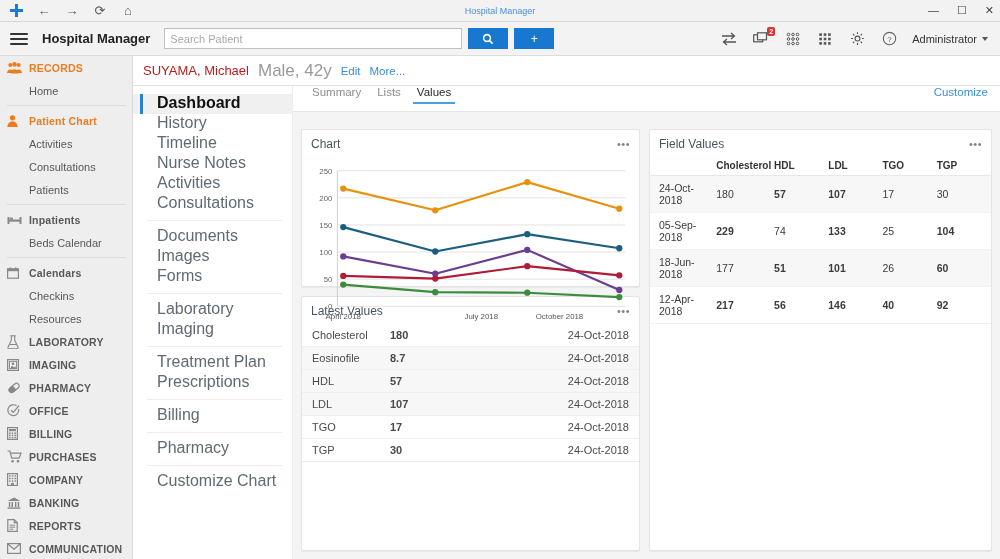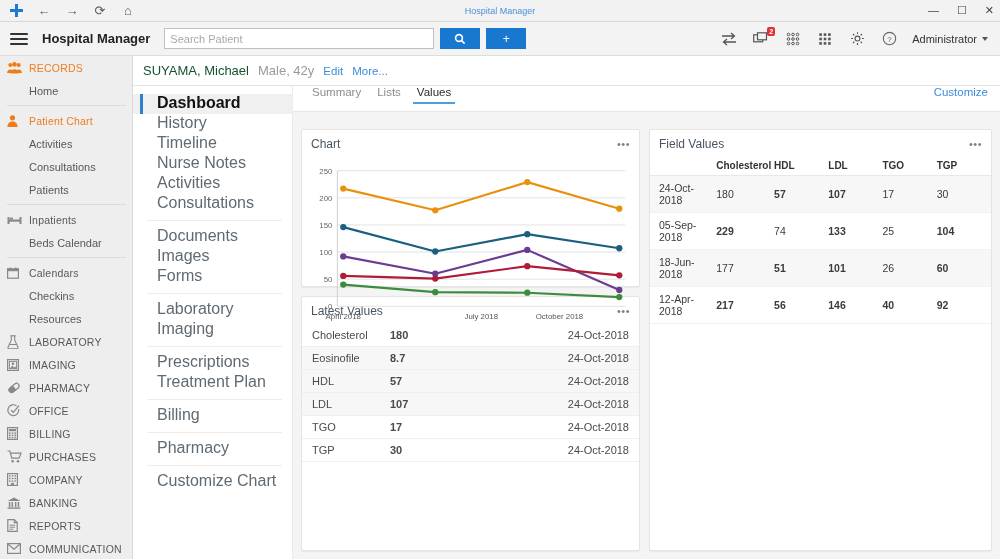--- a/index.html
+++ b/index.html
@@ -29,21 +29,21 @@
   
   .appbar {
     height: 34px; background: #f3f3f3; border-bottom: 1px solid #dcdcdc;
     display: flex; align-items: center; padding: 0 10px; position: relative;
   }
   .hamburger { width: 18px; display: flex; flex-direction: column; gap: 3px; cursor: pointer; }
   .hamburger i { display: block; height: 2px; background: #333; border-radius: 1px; }
   .app-title { font-size: 13px; font-weight: bold; color: #222; margin-left: 14px; }
   .search-wrap { margin-left: 14px; display: flex; align-items: center; }
   .search-input {
-    width: 270px; height: 21px; border: 1px solid #c0c0c0; background: #fff;
+    width: 298px; height: 21px; border: 1px solid #c0c0c0; background: #fff;
     font-size: 11px; padding: 0 5px; color: #333; outline: none;
     font-family: "Liberation Sans", sans-serif;
   }
   .search-input::placeholder { color: #a8a8a8; }
   .btn-blue {
     height: 21px; min-width: 40px; background: #1878cf; border: none; color: #fff;
     font-size: 12px; display: flex; align-items: center; justify-content: center;
     margin-left: 6px; cursor: pointer;
   }
   .tb-right { margin-left: auto; display: flex; align-items: center; gap: 14px; padding-right: 2px; }
@@ -58,37 +58,37 @@
            border-right: 3.5px solid transparent; border-top: 4px solid #555; }
 
   
   .body-row { display: flex; height: 503px; }
 
   
   .leftnav { width: 133px; background: #eeeeee; border-right: 1px solid #d9d9d9;
              overflow: hidden; flex: none; }
   .nav-item { display: flex; align-items: center; height: 23px; padding-left: 7px;
               font-size: 11px; color: #585858; cursor: pointer; }
-  .nav-item.group { font-size: 10.5px; letter-spacing: .2px; }
+  .nav-item.group { font-size: 10.5px; letter-spacing: .2px; font-weight: bold; }
   .nav-item.active { color: #ef7c1b; }
   .nav-ico { width: 22px; flex: none; display: flex; align-items: center;
              justify-content: flex-start; color: #888; }
   .nav-ico svg { display: block; }
   .nav-item.active .nav-ico { color: #ef7c1b; }
   .nav-item.sub { padding-left: 29px; }
   .nav-sep { height: 1px; background: #dcdcdc; margin: 3px 6px 3px 7px; }
 
   
   .content { flex: 1; display: flex; flex-direction: column; background: #fff; min-width: 0; }
   .patient-bar {
     height: 30px; display: flex; align-items: center; padding-left: 10px;
     border-bottom: 1px solid #e3e3e3; background: #fff; gap: 9px;
   }
-  .pt-name { font-size: 13px; color: #14532d; }
-  .pt-meta { font-size: 13px; color: #9a9a9a; }
+  .pt-name { font-size: 13px; color: #b91c1c; }
+  .pt-meta { font-size: 17px; color: #9a9a9a; }
   .pt-link { font-size: 11.5px; color: #3b8ddd; cursor: pointer; }
 
   .main-row { flex: 1; display: flex; min-height: 0; }
 
   
   .chartmenu { width: 160px; flex: none; background: #fff; border-right: 1px solid #ececec;
                padding-top: 8px; overflow: hidden; }
   .cm-item { height: 20px; display: flex; align-items: flex-start; padding-left: 24px;
              font-size: 16px; color: #5f6a72; cursor: pointer; position: relative; }
   .cm-item.selected { background: #f0f0f0; color: #111; font-weight: bold; }
@@ -510,24 +510,24 @@
           </div>
           <div class="cm-sep"></div>
           <div class="cm-item">
             <span>Laboratory</span>
           </div>
           <div class="cm-item">
             <span>Imaging</span>
           </div>
           <div class="cm-sep"></div>
           <div class="cm-item">
+            <span>Treatment Plan</span>
+          </div>
+          <div class="cm-item">
             <span>Prescriptions</span>
-          </div>
-          <div class="cm-item">
-            <span>Treatment Plan</span>
           </div>
           <div class="cm-sep"></div>
           <div class="cm-item">
             <span>Billing</span>
           </div>
           <div class="cm-sep"></div>
           <div class="cm-item">
             <span>Pharmacy</span>
           </div>
           <div class="cm-sep"></div>

